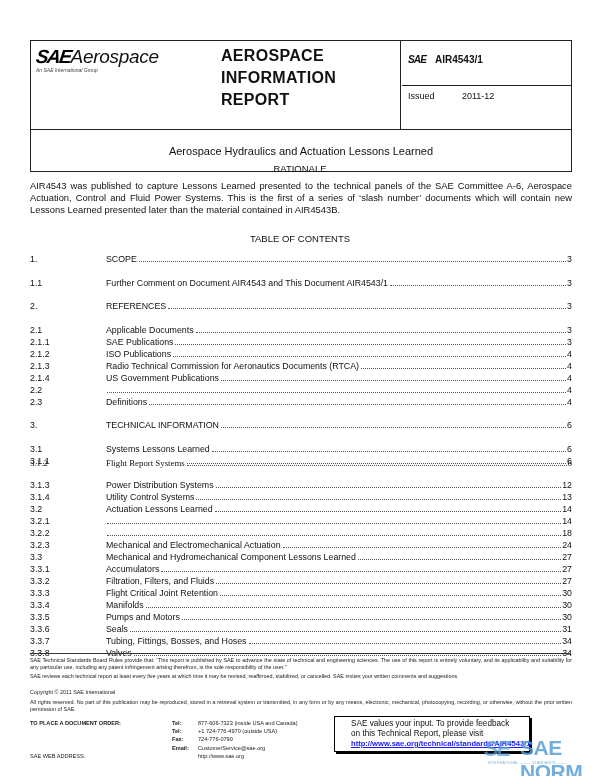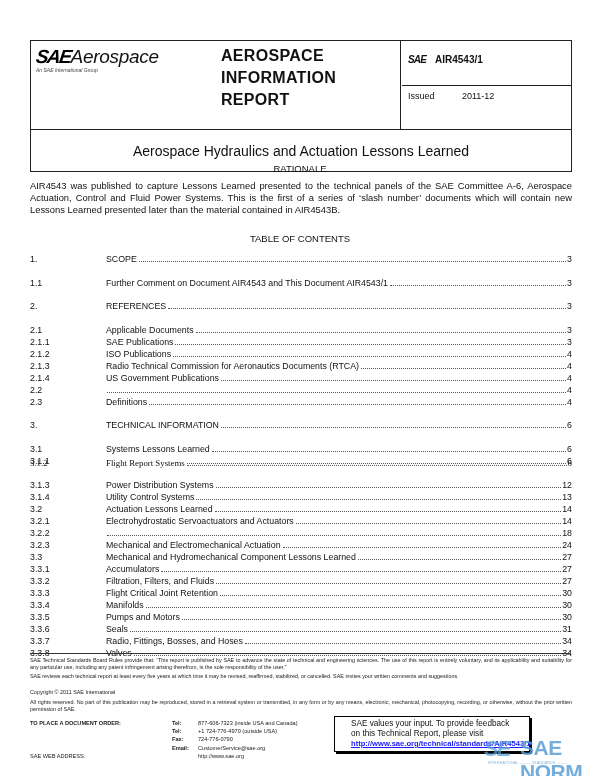--- a/index.html
+++ b/index.html
@@ -29,21 +29,21 @@
       line-height: 22px; color: #111; white-space: pre-line; letter-spacing: 0.3px;
     }
     .hb-right { position: absolute; left: 371px; top: 0; width: 169px; height: 89px; }
     .docnum-row { position: absolute; left: 0; top: 0; width: 169px; height: 45px; border-bottom: 1px solid #222; }
     .sae-mini { position: absolute; left: 6px; top: 13px; font-weight: bold; font-style: italic; font-size: 10px; letter-spacing: -0.8px; }
     .docnum { position: absolute; left: 33px; top: 13px; font-size: 10px; font-weight: bold; }
     .issued-label { position: absolute; left: 6px; top: 50px; font-size: 9px; }
     .issued-date { position: absolute; left: 60px; top: 50px; font-size: 9px; }
     .doc-title {
       position: absolute; left: 0; top: 89px; width: 540px; height: 42px;
-      display: flex; align-items: center; justify-content: center; font-size: 14px;
+      display: flex; align-items: center; justify-content: center; font-size: 11px;
     }
 
     
     .section-heading { position: absolute; left: 0; width: 600px; text-align: center; font-size: 9.5px; }
     .rationale-text {
       position: absolute; left: 30px; top: 180px; width: 542px;
       font-size: 9.4px; line-height: 12px; text-align: justify;
     }
 
     
@@ -246,21 +246,20 @@
       <span class="toc-num">3.2</span>
       <span class="toc-entry">
         <span class="toc-title">Actuation Lessons Learned</span>
         <span class="toc-dots"></span>
         <span class="toc-page">14</span>
       </span>
     </div>
     <div class="toc-row" style="top: 262px;">
       <span class="toc-num">3.2.1</span>
       <span class="toc-entry">
-        <span class="toc-title">Electrohydrostatic Servoactuators and Actuators</span>
         <span class="toc-dots"></span>
         <span class="toc-page">14</span>
       </span>
     </div>
     <div class="toc-row" style="top: 274px;">
       <span class="toc-num">3.2.2</span>
       <span class="toc-entry">
         <span class="toc-dots"></span>
         <span class="toc-page">18</span>
       </span>
@@ -325,21 +324,21 @@
       <span class="toc-num">3.3.6</span>
       <span class="toc-entry">
         <span class="toc-title">Seals</span>
         <span class="toc-dots"></span>
         <span class="toc-page">31</span>
       </span>
     </div>
     <div class="toc-row" style="top: 382px;">
       <span class="toc-num">3.3.7</span>
       <span class="toc-entry">
-        <span class="toc-title">Radio, Fittings, Bosses, and Hoses</span>
+        <span class="toc-title">Tubing, Fittings, Bosses, and Hoses</span>
         <span class="toc-dots"></span>
         <span class="toc-page">34</span>
       </span>
     </div>
     <div class="toc-row" style="top: 394px;">
       <span class="toc-num">3.3.8</span>
       <span class="toc-entry">
         <span class="toc-title">Valves</span>
         <span class="toc-dots"></span>
         <span class="toc-page">34</span>

